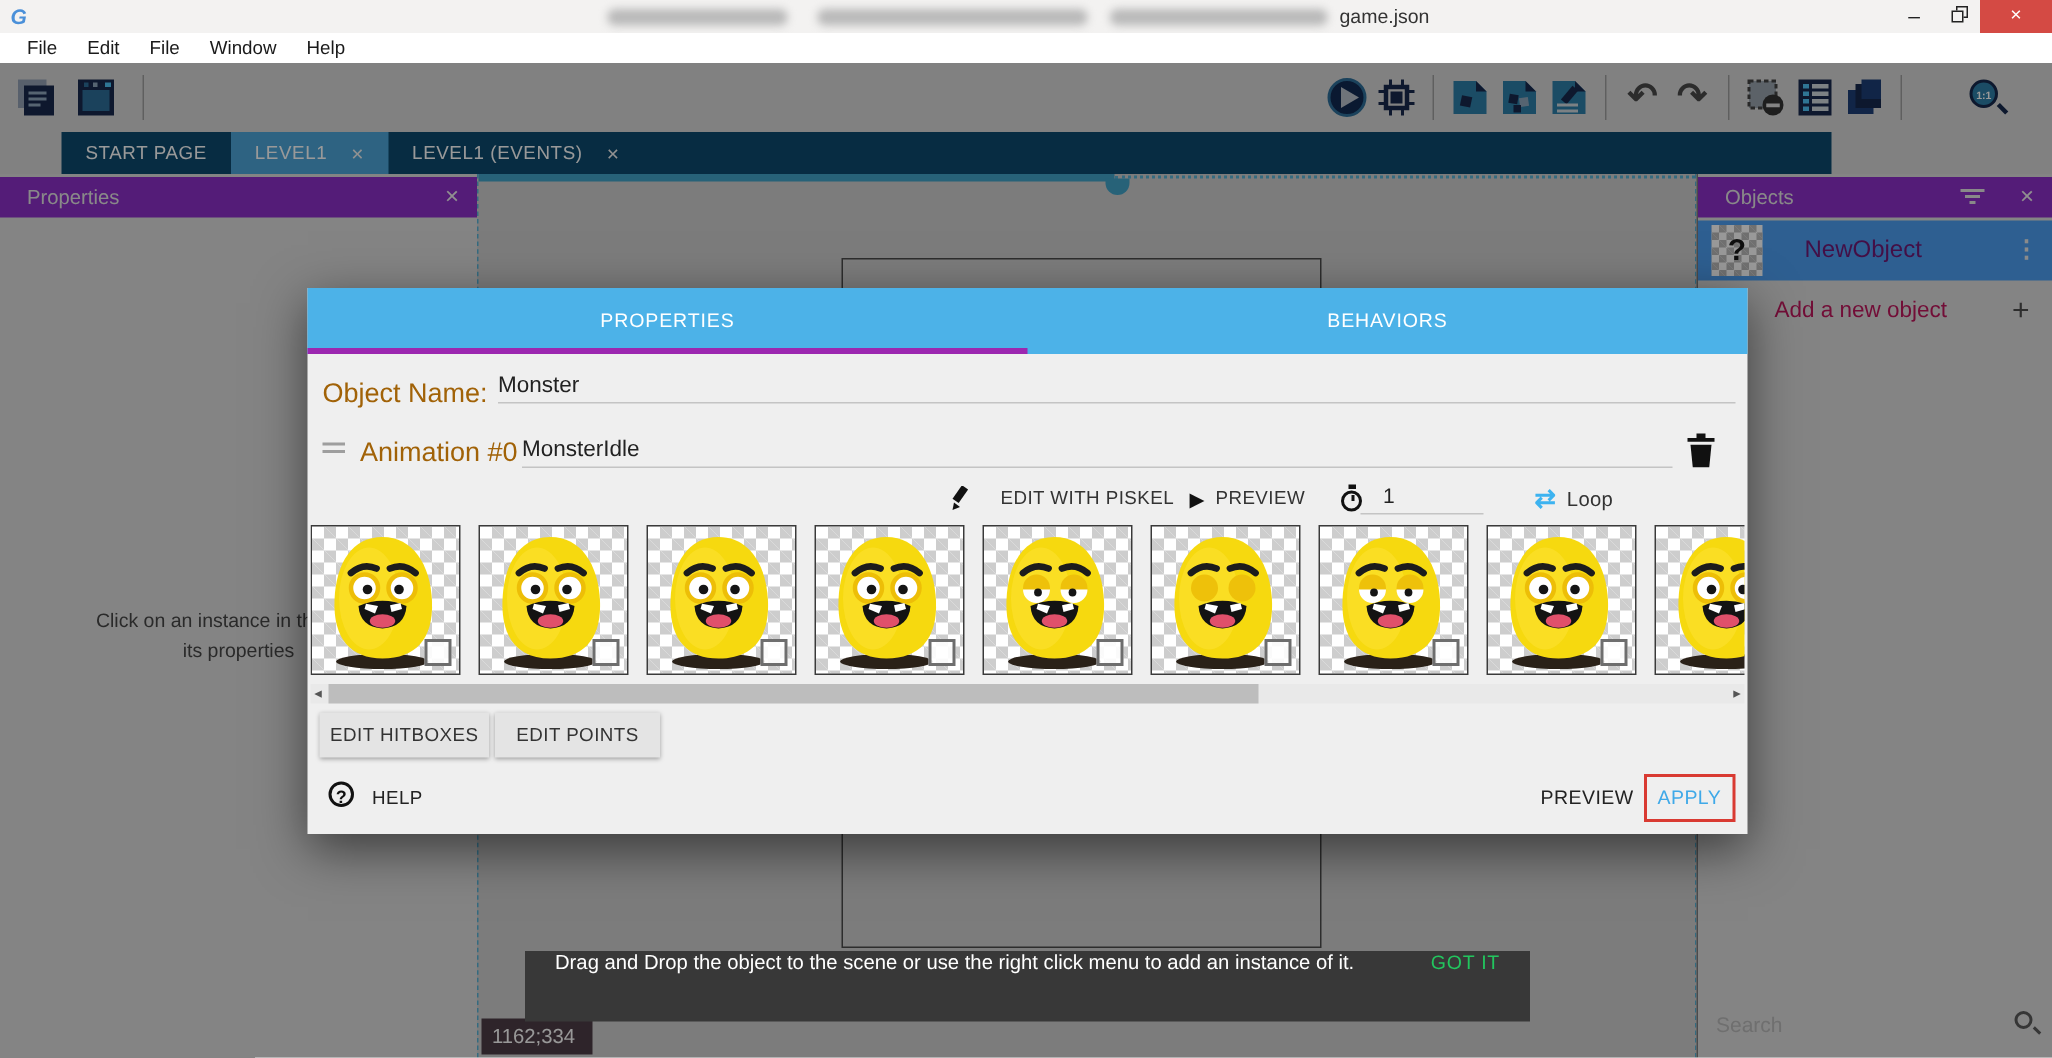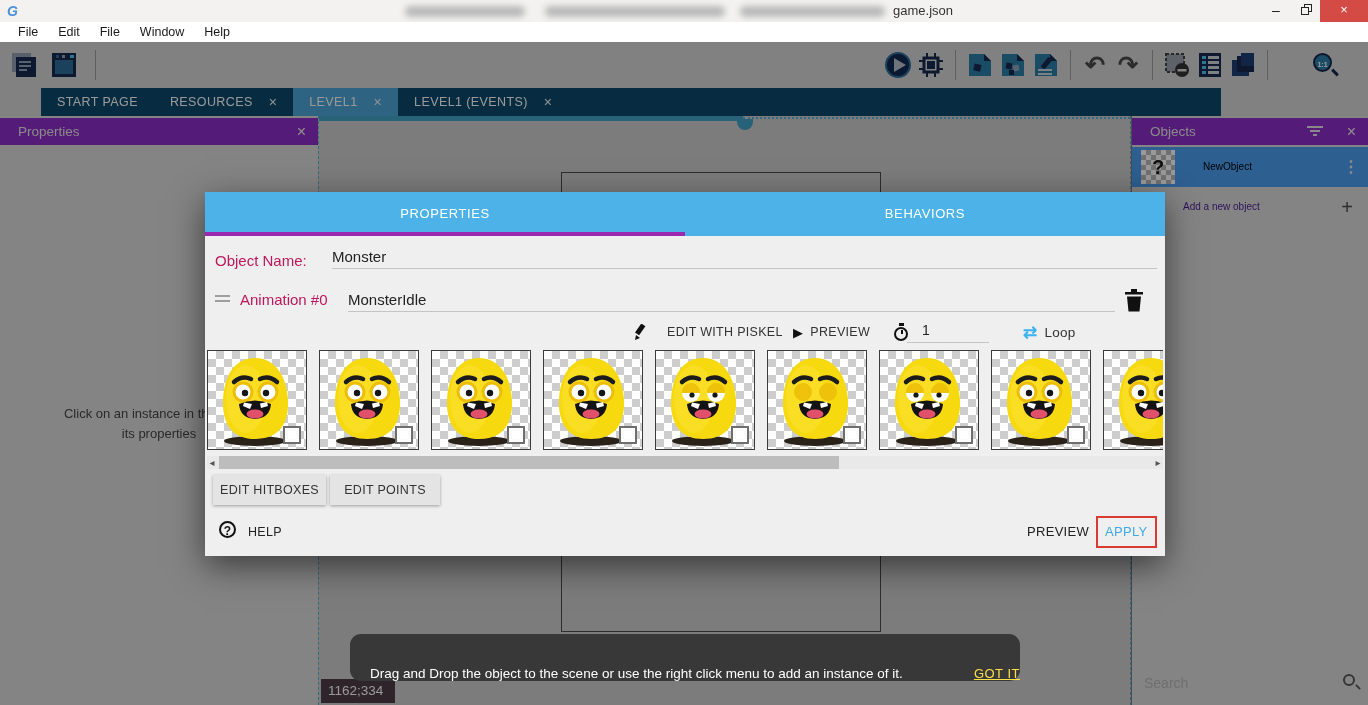--- a/index.html
+++ b/index.html
@@ -64,43 +64,43 @@
   .filter-icon i:nth-child(1){width:16px;} .filter-icon i:nth-child(2){width:10px;} .filter-icon i:nth-child(3){width:4px;}
 
   .left-msg { position:absolute; left:0; top:288px; width:318px; text-align:center; color:#474747; font-size:13px; line-height:20px; }
 
   .obj-row { position:absolute; left:0; top:31px; width:237px; height:40px; background:#4d9ff2; }
   .obj-qicon { position:absolute; left:9px; top:3px; width:34px; height:34px; text-align:center; line-height:34px;
                font-weight:bold; font-size:20px; color:#1a1a1a;
                background-image:linear-gradient(45deg,#bbb 25%,transparent 25%,transparent 75%,#bbb 75%),
                                 linear-gradient(45deg,#bbb 25%,transparent 25%,transparent 75%,#bbb 75%);
                background-size:10px 10px; background-position:0 0,5px 5px; background-color:#fff; }
-  .obj-name { position:absolute; left:71px; top:0; line-height:40px; color:#000000; font-size:10px; }
+  .obj-name { position:absolute; left:71px; top:0; line-height:40px; color:#701a75; font-size:16px; }
   .obj-dots { position:absolute; right:10px; top:0; line-height:40px; color:#e8e8e8; font-size:16px; font-weight:bold; }
   .add-row { position:absolute; left:0; top:76px; width:237px; height:30px; }
-  .add-label { position:absolute; left:51px; top:0; line-height:30px; color:#4c1d95; font-size:10px; }
+  .add-label { position:absolute; left:51px; top:0; line-height:30px; color:#be185d; font-size:15px; }
   .add-plus { position:absolute; right:16px; top:0; line-height:30px; color:#4c4c4c; font-size:20px; }
   .search-row { position:absolute; left:0; top:550px; width:237px; height:34px; }
   .search-input { position:absolute; left:12px; top:4px; width:185px; height:26px; background:transparent; border:none;
                   font-size:14px; color:#555; font-family:inherit; }
   .search-input::placeholder { color:#b9b9b9; }
   .mag-icon { position:absolute; right:14px; top:8px; width:12px; height:12px; border:2px solid #5a5a5a; border-radius:50%; }
   .mag-icon::after { content:""; position:absolute; left:10px; top:10px; width:6px; height:2px; background:#5a5a5a; transform:rotate(45deg); }
 
   
   .overlay { position:absolute; left:0; top:42px; width:1368px; height:663px; background:rgba(0,0,0,.40); z-index:40; }
 
   
   .dialog { position:absolute; left:205px; top:192px; width:960px; height:364px; background:#efefef; z-index:60;
             box-shadow:0 10px 32px rgba(0,0,0,.55); }
   .dlg-header { position:absolute; left:0; top:0; width:960px; height:44px; background:#4cb2e8; display:flex; }
   .dlg-tab { flex:1; text-align:center; line-height:44px; color:#fff; font-size:13px; letter-spacing:.6px; }
   .dlg-underline { position:absolute; left:0; bottom:0; width:480px; height:4px; background:#9c27b0; }
 
-  .dlg-label { position:absolute; font-size:15px; color:#be185d; }
+  .dlg-label { position:absolute; font-size:18px; color:#a16207; }
   .field { background:transparent; border:none; border-bottom:1px solid #c4c4c4; font-family:inherit; font-size:15px; color:#222; height:25px; }
   .objname-label { left:10px; top:60px; }
   .objname-input { position:absolute; left:127px; top:52px; width:825px; }
   .drag-handle { position:absolute; left:10px; top:103px; width:15px; }
   .drag-handle i { display:block; height:2px; background:#9e9e9e; margin-bottom:3px; }
   .anim-label { left:35px; top:99px; }
   .animname-input { position:absolute; left:143px; top:95px; width:767px; }
   .trash-btn { position:absolute; left:918px; top:96px; width:22px; height:24px; }
 
   .act { position:absolute; top:127px; height:26px; display:flex; align-items:center; font-size:12.5px; color:#333; letter-spacing:.3px; }
@@ -141,24 +141,24 @@
   .btn-addanim .plus { font-size:17px; font-weight:bold; margin-left:8px; vertical-align:-1px; }
 
   .help-circle { position:absolute; left:14px; top:329px; width:17px; height:17px; border:2px solid #111; border-radius:50%;
                  text-align:center; line-height:17px; font-size:12px; font-weight:bold; color:#111; }
   .help-lbl { position:absolute; left:43px; top:333px; font-size:12.5px; color:#222; letter-spacing:.3px; }
   .cancel-btn { position:absolute; left:822px; top:332px; font-size:13px; color:#222; letter-spacing:.3px; }
   .apply-btn { position:absolute; left:900px; top:332px; font-size:13px; color:#3fa9e8; letter-spacing:.3px; }
   .apply-highlight { position:absolute; left:891px; top:324px; width:61px; height:32px; border:2px solid #d93a32; }
 
   
-  .snackbar { position:absolute; left:350px; top:634px; width:670px; height:47px; background:#383838; border-radius:11px;
-              z-index:70; display:flex; align-items:flex-end; }
+  .snackbar { position:absolute; left:350px; top:634px; width:670px; height:47px; background:#383838; border-radius:0;
+              z-index:70; display:flex; align-items:flex-start; }
   .snack-msg { padding-left:20px; color:#fff; font-size:13.5px; }
-  .snack-action { margin-left:auto; color:#fde047; font-size:13px; letter-spacing:.5px;text-decoration:underline; }
+  .snack-action { margin-left:auto; padding-right:20px; color:#22c55e; font-size:13px; letter-spacing:.5px; }
 
   
   .circle-play { position:relative; width:28px; height:28px; }
   .circle-play .c { position:absolute; left:1px; top:1px; width:26px; height:26px; border-radius:50%; background:#122a52; border:2px solid #2d6f99; }
   .circle-play .t { position:absolute; left:10px; top:7px; width:0; height:0; border-left:12px solid #b9c2cc; border-top:7px solid transparent; border-bottom:7px solid transparent; }
   .zoom11 { position:relative; width:28px; height:28px; }
   .zoom11 .lens { position:absolute; left:2px; top:2px; width:19px; height:19px; border-radius:50%; background:#2d7fa8; border:2px solid #16294d; color:#fff; font-size:7px; line-height:19px; text-align:center; font-weight:bold; }
   .zoom11 .tail { position:absolute; left:20px; top:20px; width:8px; height:3px; background:#16294d; transform:rotate(45deg); }
   .grid-icon { width:26px; height:26px; margin:1px; background:#2d7fa8;
                background-image:repeating-linear-gradient(0deg,#16294d 0 2px,transparent 2px 7px),
@@ -301,24 +301,20 @@
       <span class="tb-icon zoom11">
           <span class="lens">1:1</span>
           <span class="tail"></span>
         </span>
     </div>
   </div>
 
   <div class="tabbar">
     <div class="tab">
       <span>START PAGE</span>
-    </div>
-    <div class="tab">
-      <span>RESOURCES</span>
-      <span class="tab-close">×</span>
     </div>
     <div class="tab active">
       <span>LEVEL1</span>
       <span class="tab-close">×</span>
     </div>
     <div class="tab">
       <span>LEVEL1 (EVENTS)</span>
       <span class="tab-close">×</span>
     </div>
   </div>

